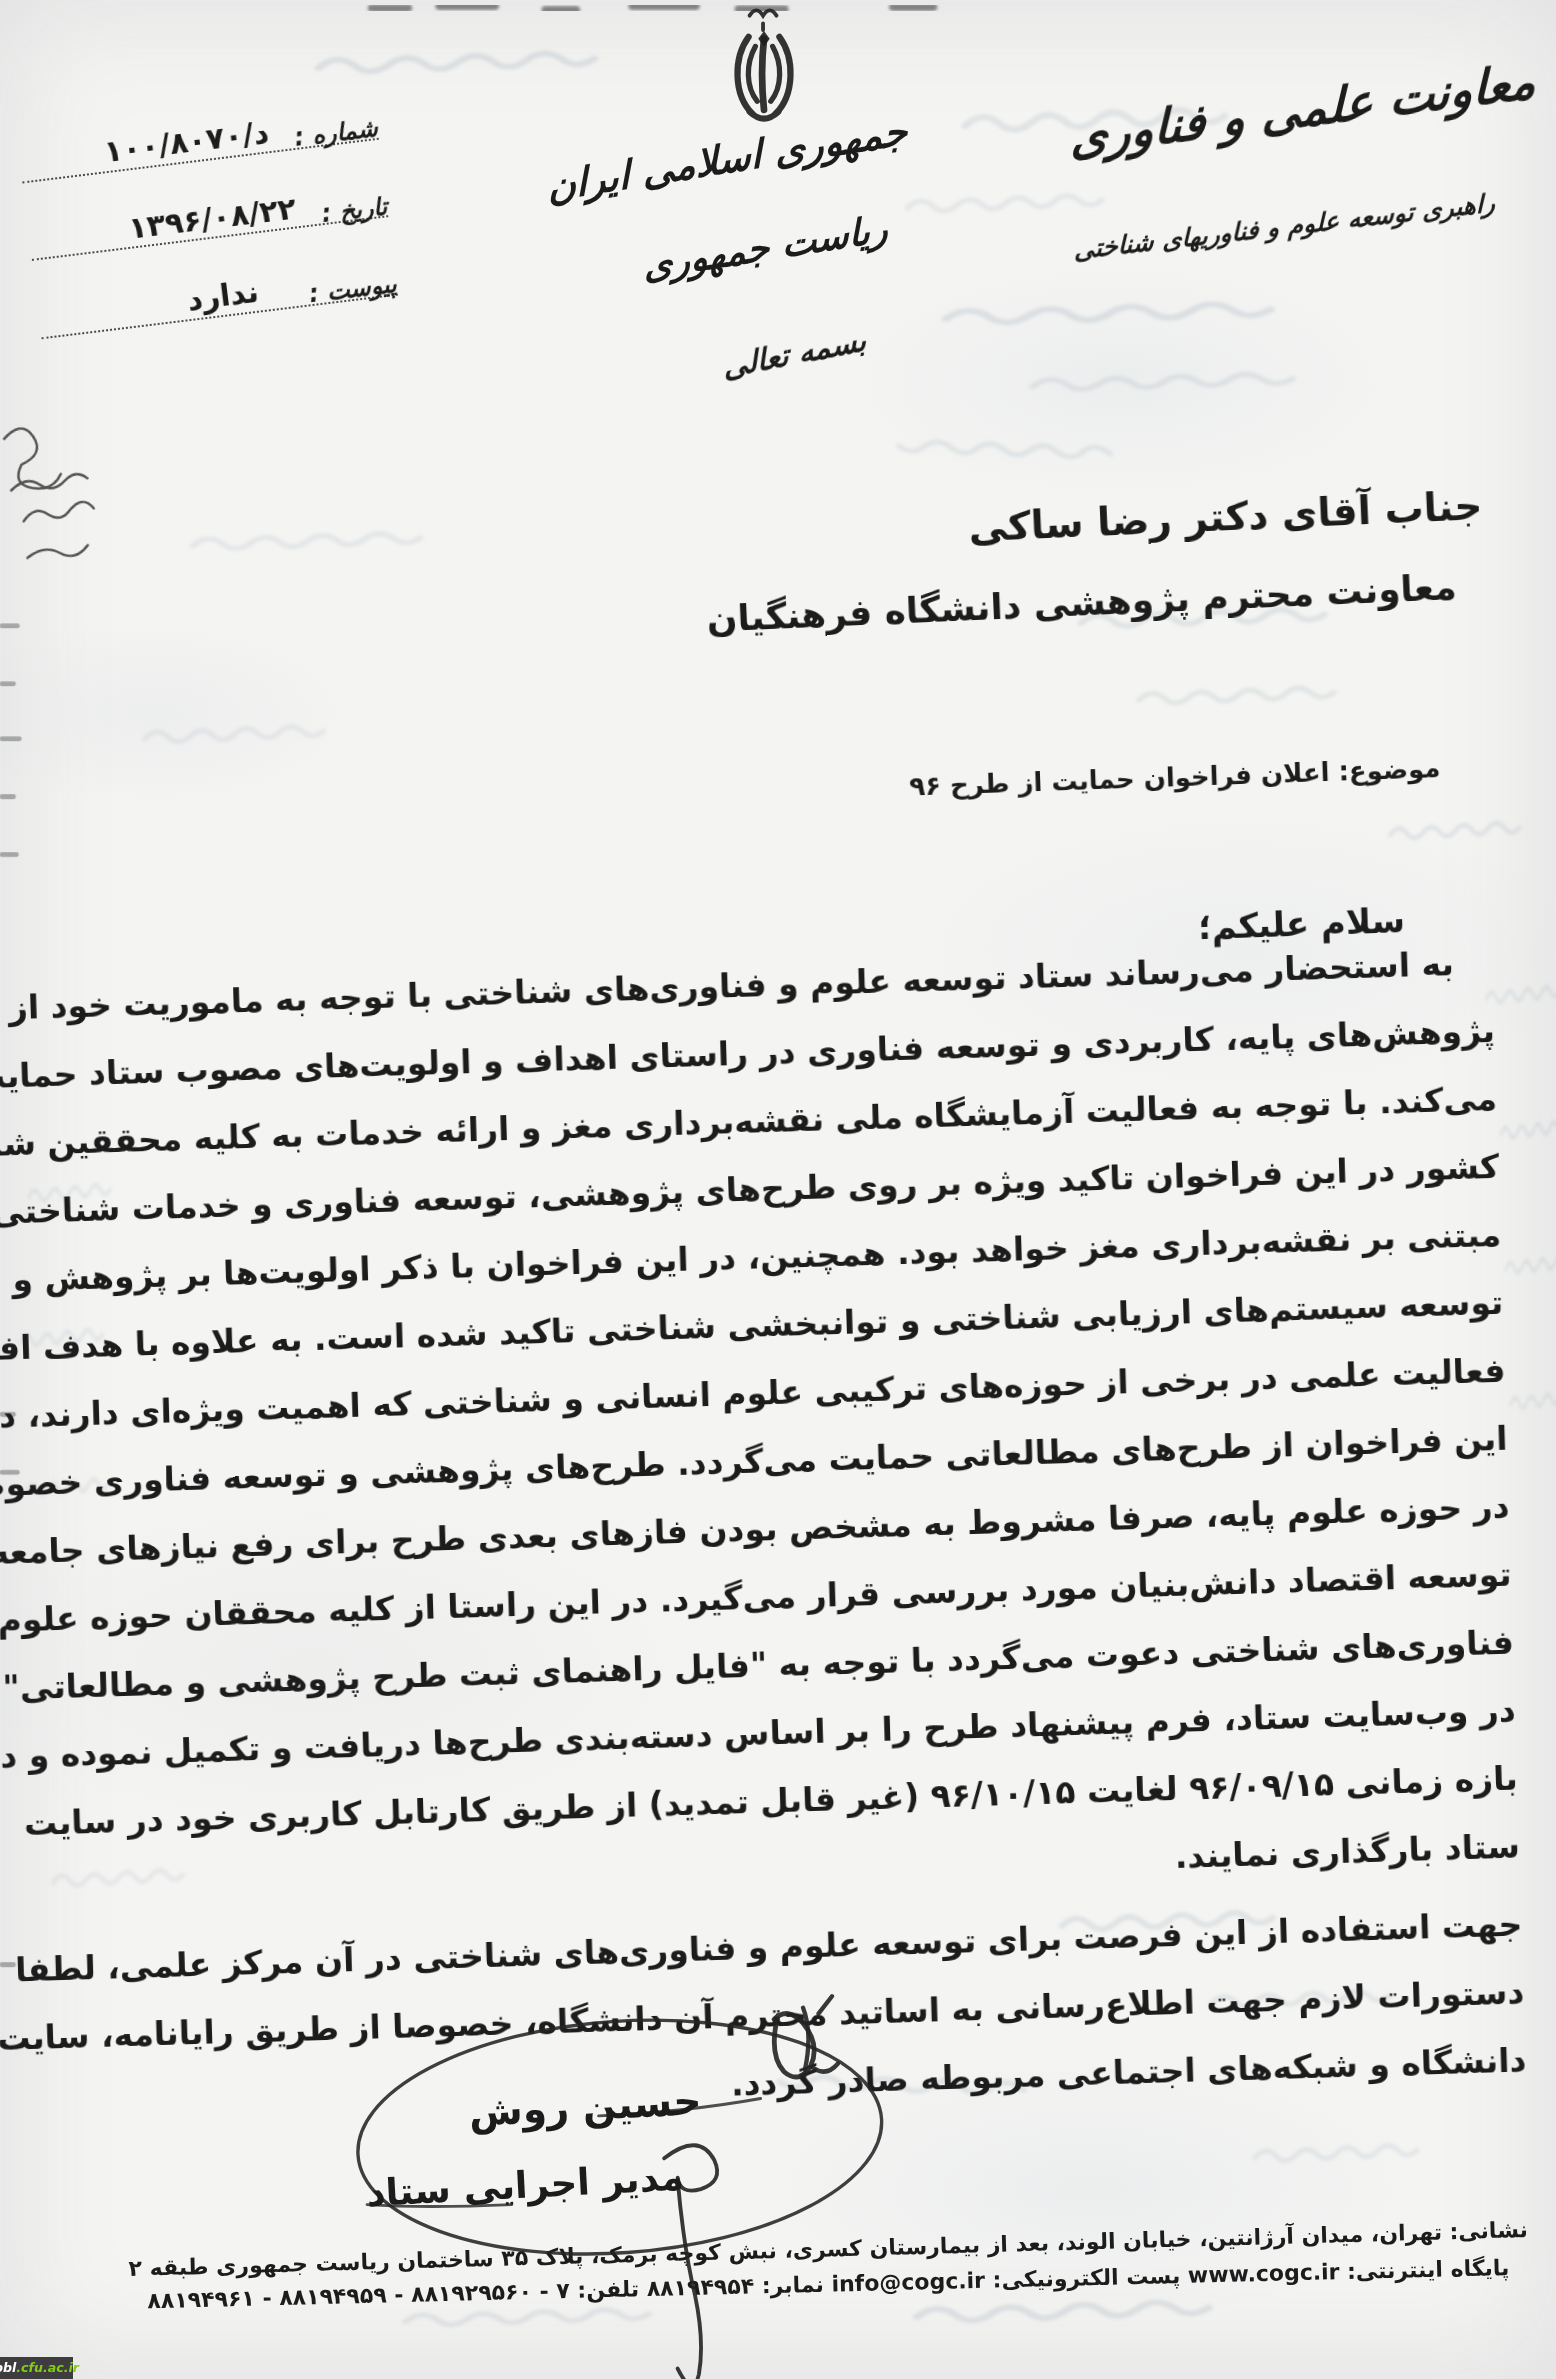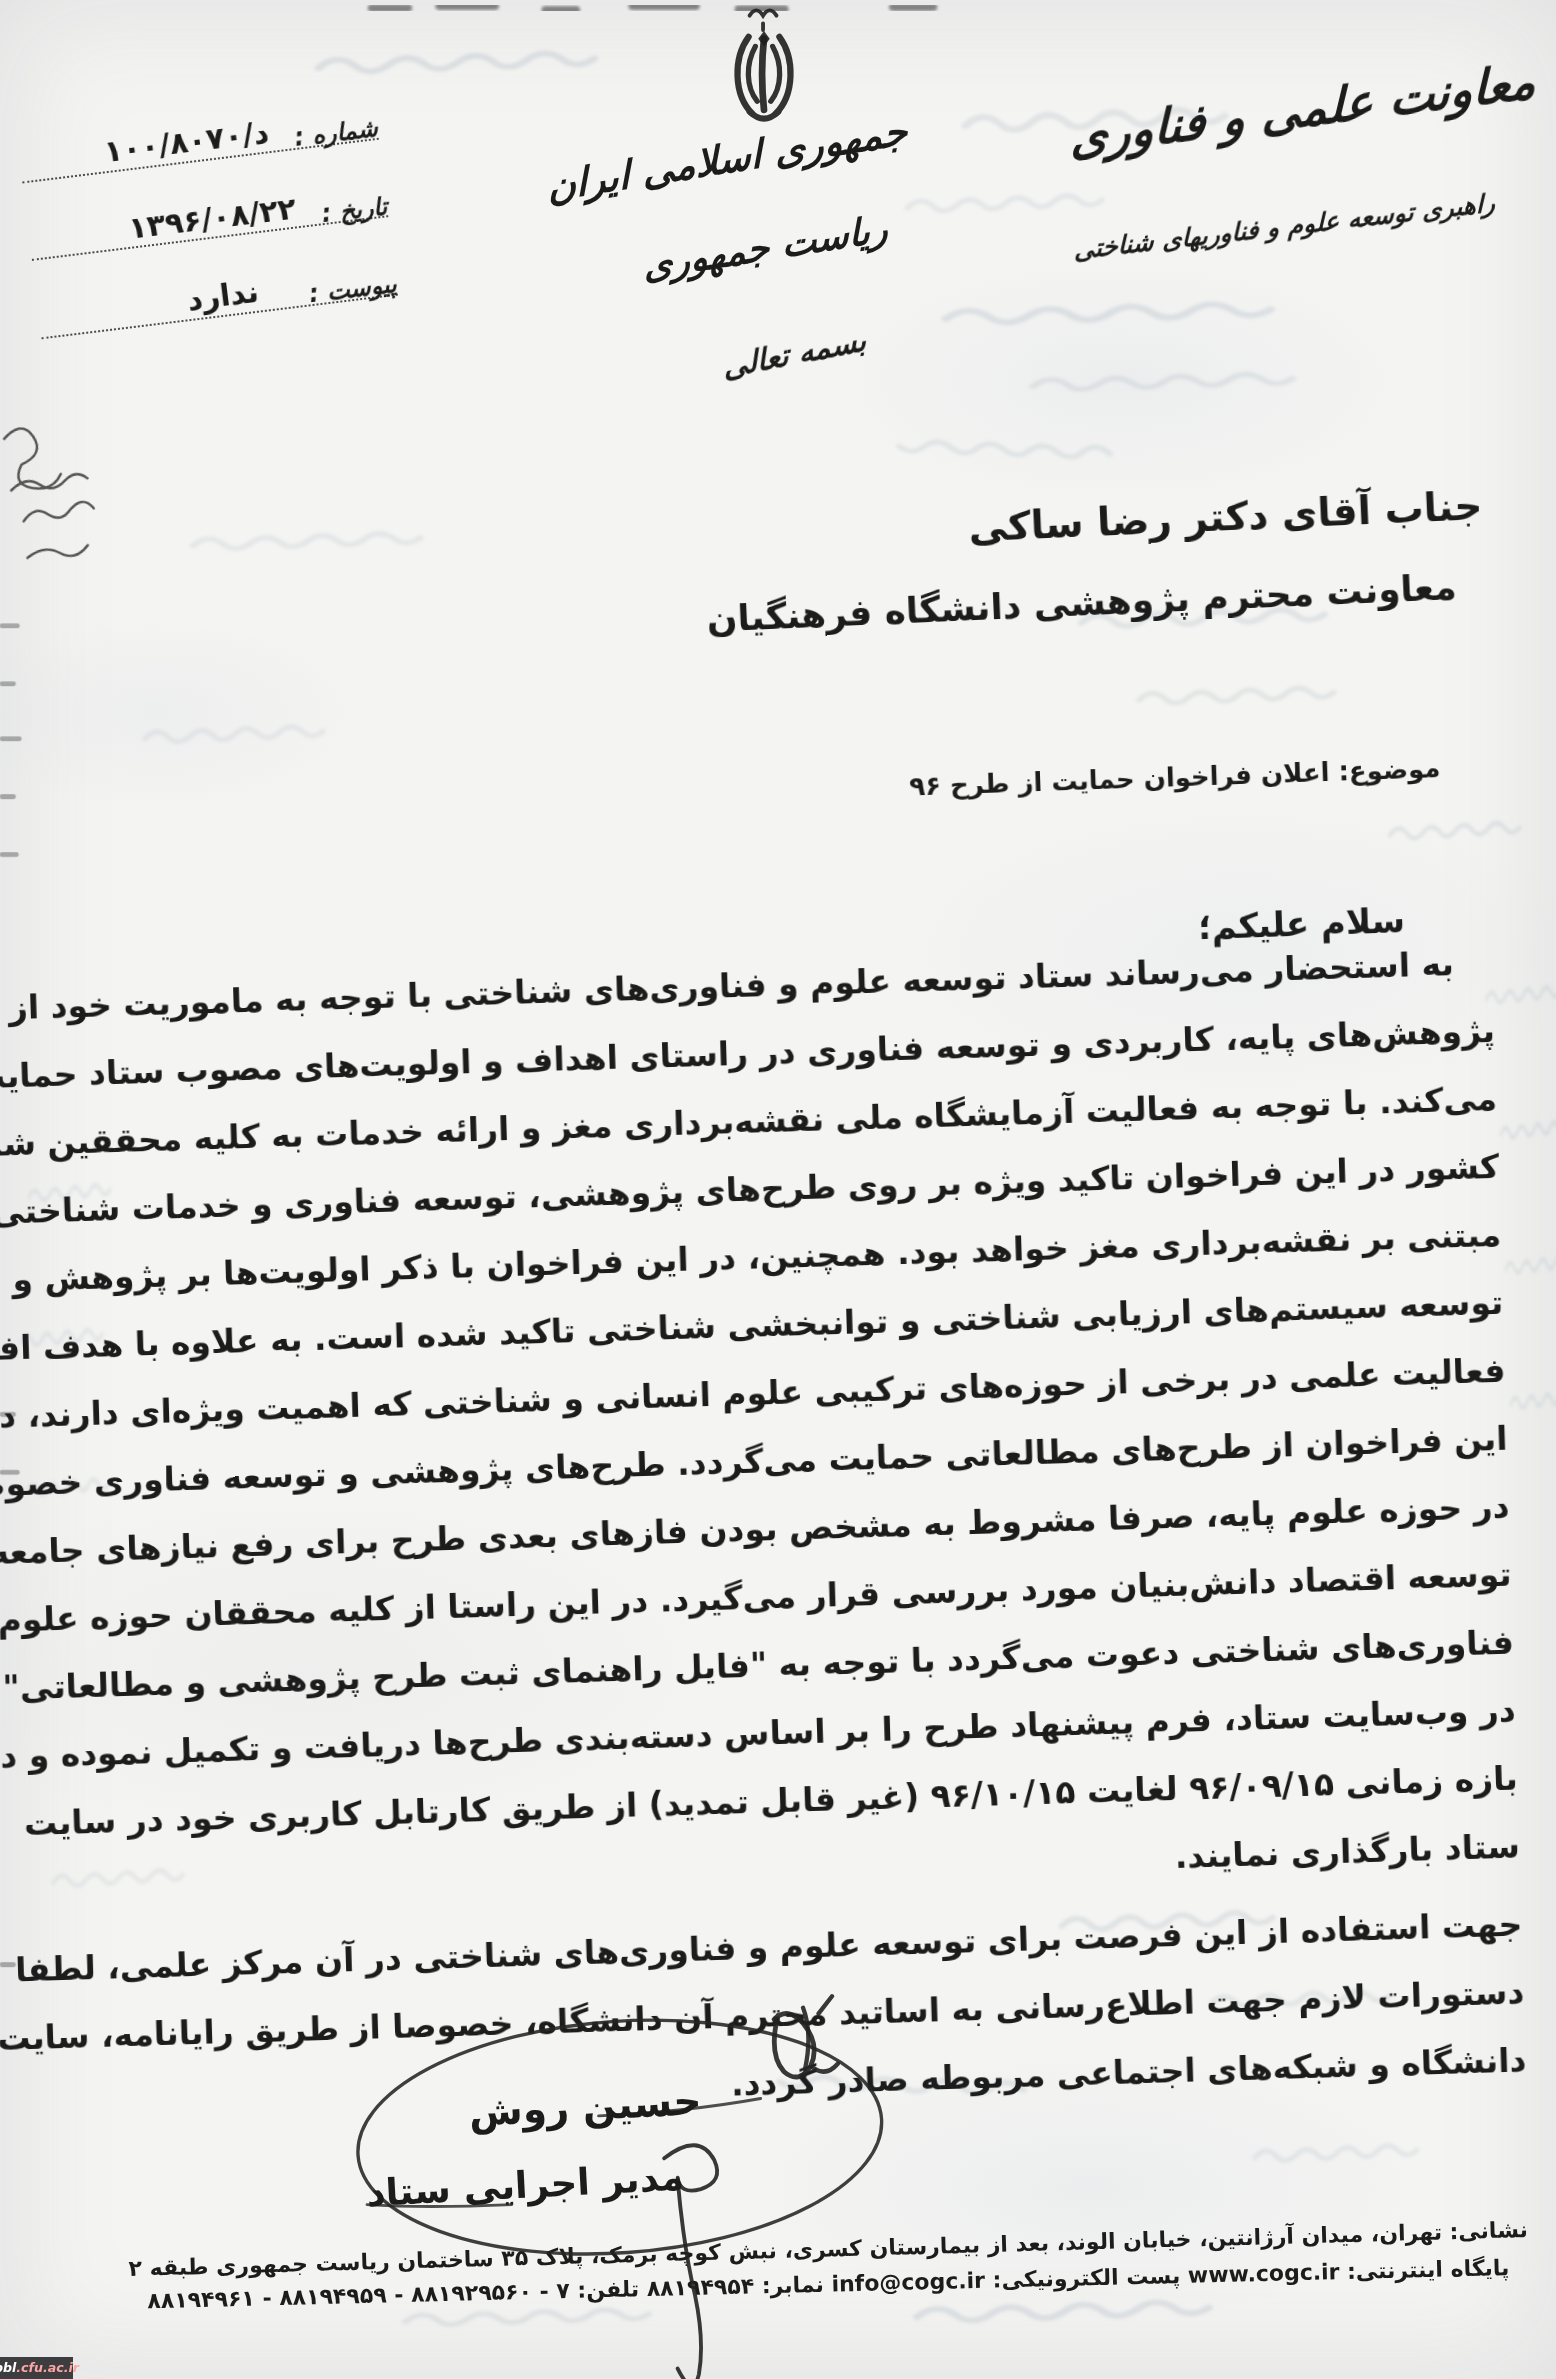--- a/index.html
+++ b/index.html
@@ -75,21 +75,21 @@
   .footer1{right:28px;top:2217px;font-size:22px;font-weight:bold;white-space:nowrap;
     transform:rotate(-1.6deg);transform-origin:right center;z-index:3;}
   .footer2{right:47px;top:2255px;font-size:22px;font-weight:bold;white-space:nowrap;
     transform:rotate(-1.4deg);transform-origin:right center;z-index:3;}
 
   
   .watermark{left:0;top:2357px;height:22px;width:73px;background:#3d3d3f;z-index:6;
     display:flex;align-items:center;justify-content:center;direction:ltr;
     font-size:12.6px;font-weight:bold;font-style:italic;line-height:22px;}
   .wm-prefix{color:#ffffff;}
-  .wm-suffix{color:#fca5a5;}
+  .wm-suffix{color:#84cc16;}
 
   .ghost{z-index:2;pointer-events:none;}
 </style>
 </head>
 <body>
 
 <div class="page">
 
   <svg class="abs ghost" width="1556" height="2379" viewBox="0 0 1612 2464" style="left:0;top:0;">
     <defs>

